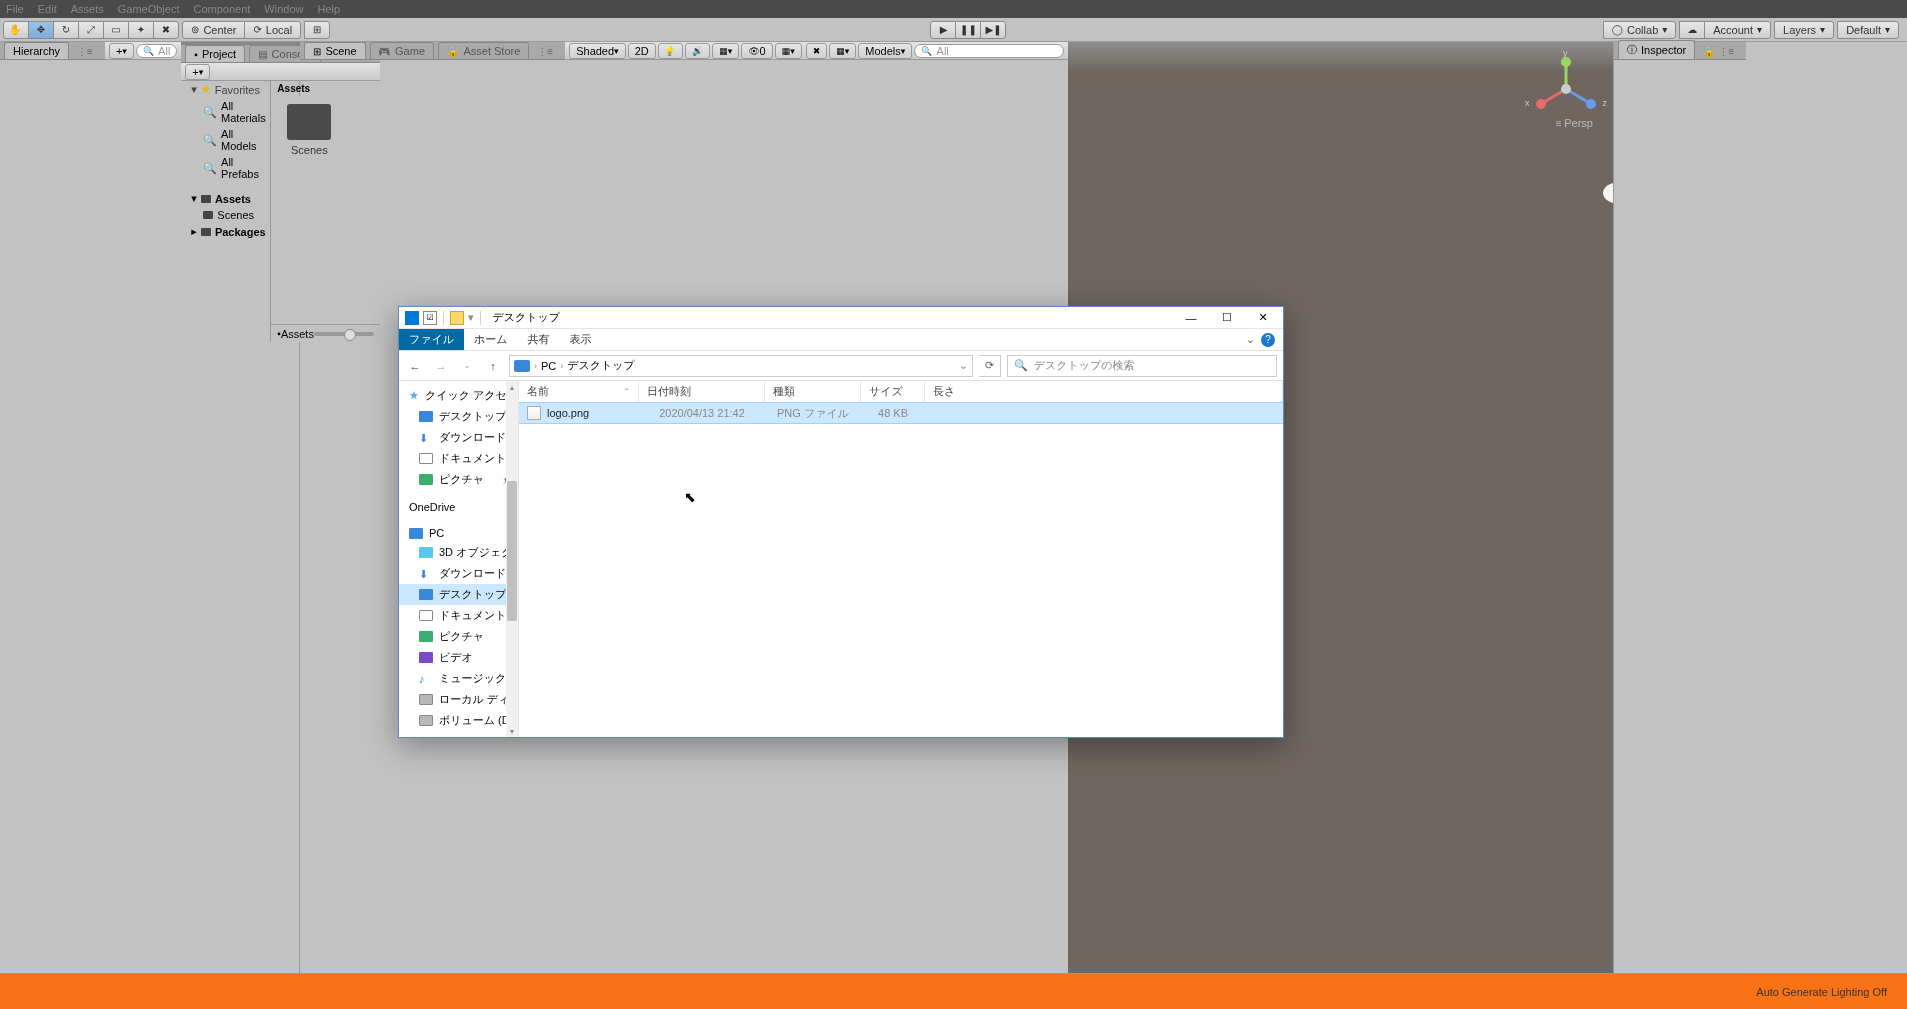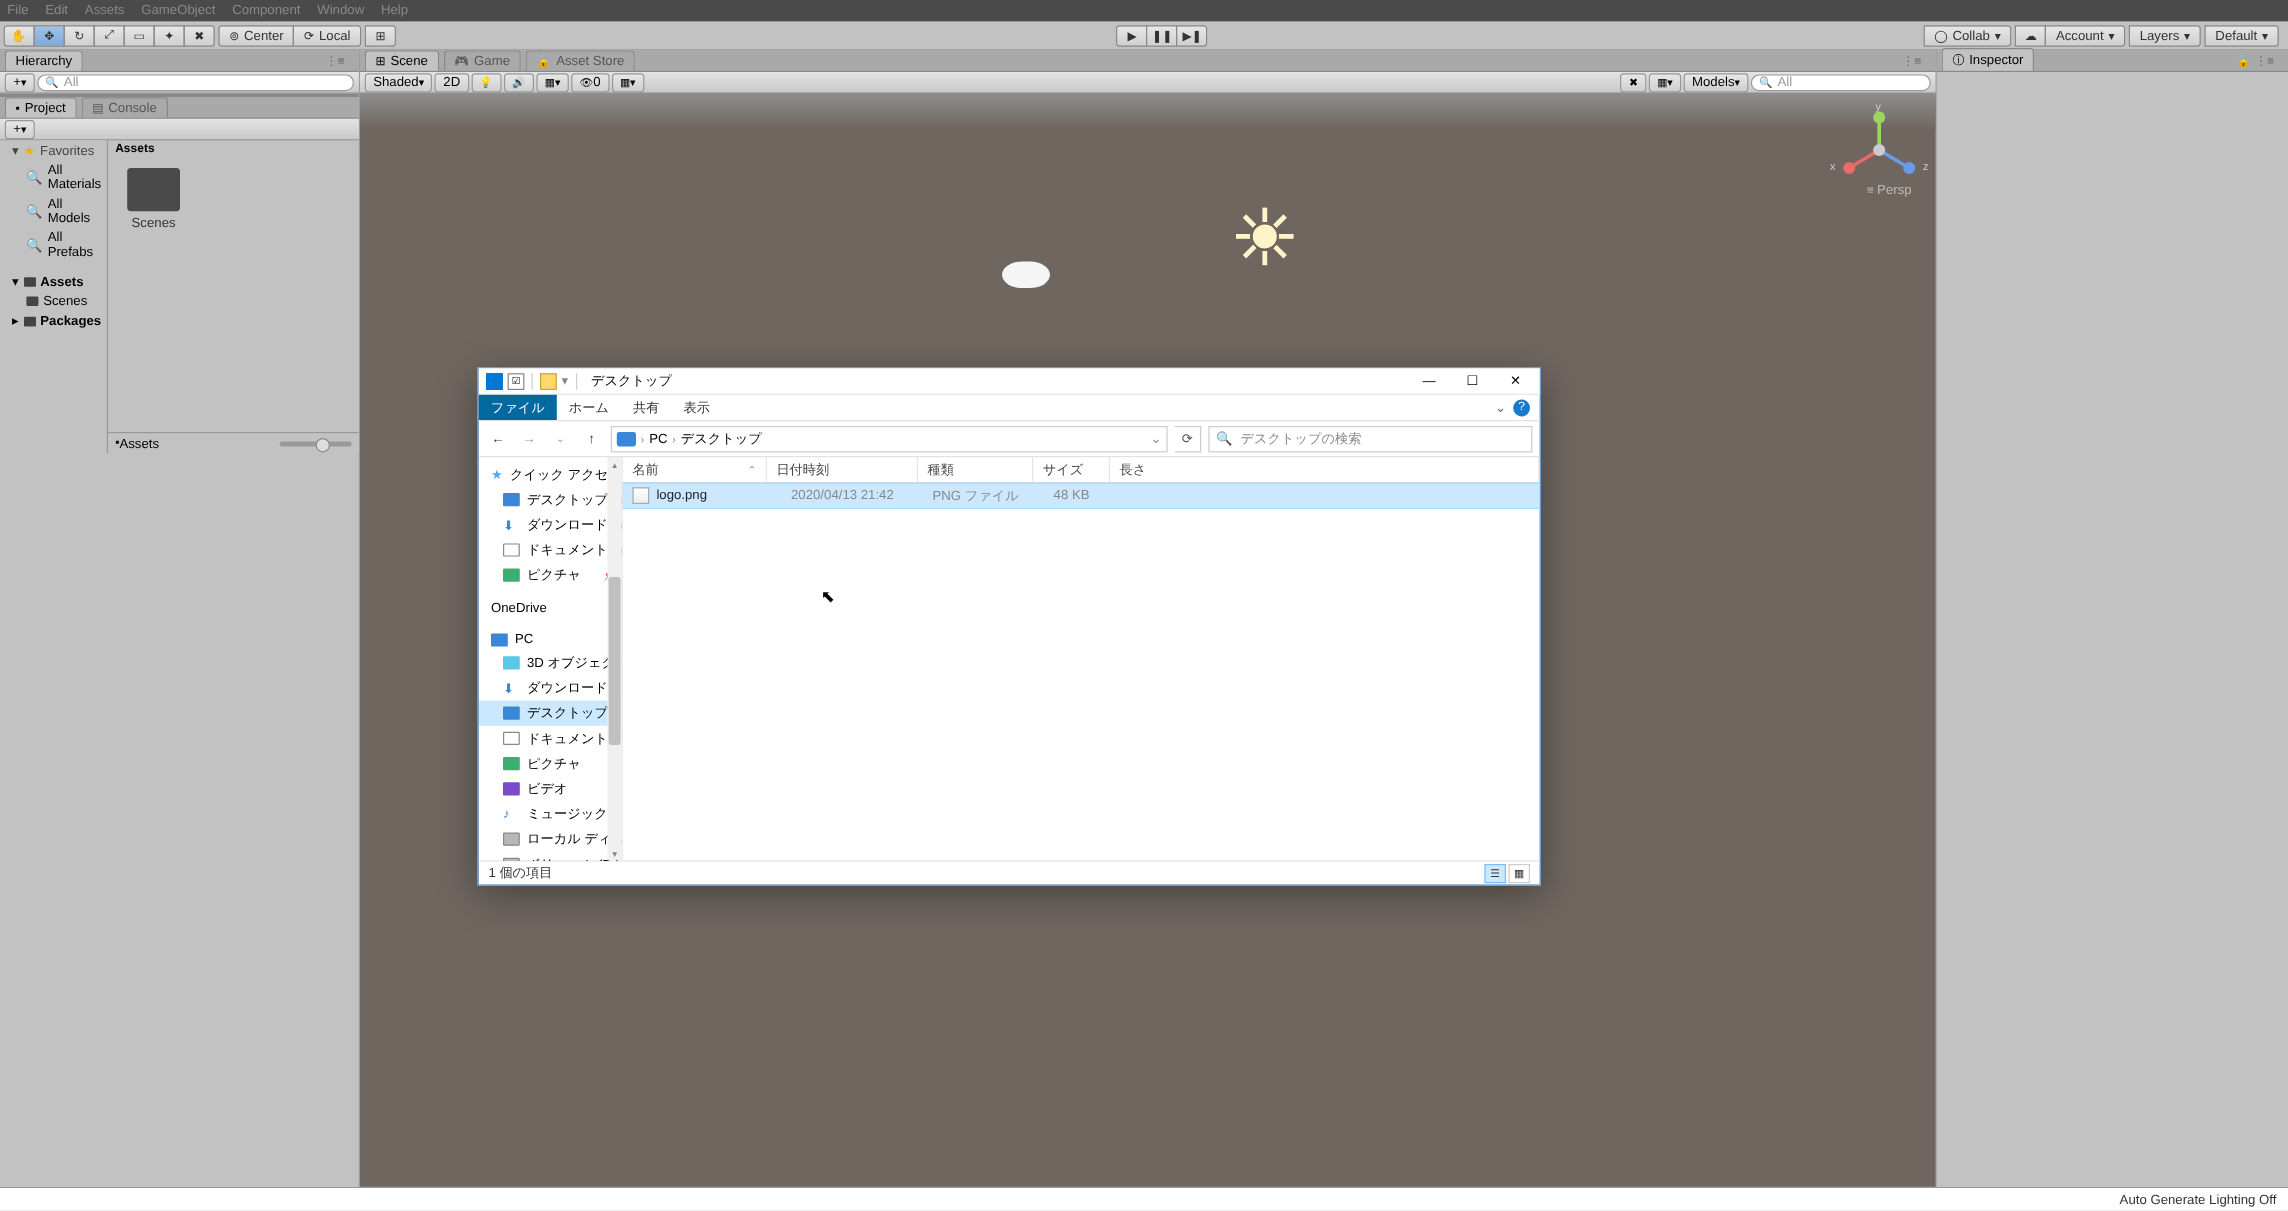--- a/index.html
+++ b/index.html
@@ -14,21 +14,21 @@
 .tool-group { display:flex; margin-right:4px; }
 .tool-btn { width:26px; height:18px; background:linear-gradient(#E7E7E7,#CFCFCF); border:1px solid #8A8A8A; display:flex; align-items:center; justify-content:center; font-size:10px; color:#333; margin-left:-1px; cursor:pointer; }
 .tool-btn.wide { width:auto; padding:0 8px; gap:4px; }
 .tool-btn:first-child { border-radius:3px 0 0 3px; }
 .tool-btn:last-child { border-radius:0 3px 3px 0; }
 .tool-btn.active { background:linear-gradient(#9FC3E8,#7FAADB); }
 .spacer { flex:1; }
 .play-group { display:flex; }
 
 .body { flex:1; display:flex; position:relative; }
-.col { display:flex; flex-direction:column; }
+.col { display:flex; flex-direction:row; }
 .hierarchy-col { width:300px; border-right:1px solid #9A9A9A; }
 .center-col { flex:1; }
 .inspector-col { width:294px; border-left:1px solid #9A9A9A; }
 
 .panel-tab-row { height:18px; background:#A9A9A9; display:flex; align-items:flex-end; border-bottom:1px solid #888; }
 .panel-tab { padding:2px 8px; background:#C2C2C2; border:1px solid #888; border-bottom:none; border-radius:3px 3px 0 0; margin-left:4px; font-size:10px; display:flex; align-items:center; gap:4px; }
 .panel-tab.inactive { background:#A9A9A9; color:#555; }
 .panel-tab.drag { margin-left:auto; margin-right:4px; background:none; border:none; color:#666; }
 
 .panel-toolbar { height:18px; background:linear-gradient(#E4E4E4,#C9C9C9); border-bottom:1px solid #999; display:flex; align-items:center; padding:0 4px; gap:2px; }
@@ -62,21 +62,21 @@
 .project-tree .row.fav { color:#444; }
 .star { color:#E8B500; }
 .folder-icon { width:10px; height:8px; background:#444; border-radius:1px; display:inline-block; }
 .project-content { flex:1; background:#C2C2C2; padding:8px; }
 .folder-tile { width:60px; text-align:center; font-size:10px; color:#333; }
 .folder-tile .ficon { width:44px; height:36px; background:#4A4A4A; border-radius:3px; margin:0 auto 4px; }
 .project-footer { height:18px; border-top:1px solid #999; background:#C2C2C2; display:flex; align-items:center; padding:0 6px; font-size:10px; }
 .slider { width:60px; height:4px; background:#999; border-radius:2px; margin-left:auto; position:relative; }
 .slider::after { content:""; position:absolute; right:18px; top:-3px; width:10px; height:10px; background:#ddd; border:1px solid #888; border-radius:50%; }
 
-.statusbar { height:20px; background:#ffffff; border-top:1px solid #999; display:flex; align-items:center; justify-content:flex-end; padding:0 10px; font-size:10px; color:#333; }
+.statusbar { height:36px; background:#f97316; border-top:1px solid #999; display:flex; align-items:center; justify-content:flex-end; padding:0 20px; font-size:10px; color:#333; }
 
 
 .explorer { position:absolute; left:398px; top:306px; width:886px; height:432px; background:#fff; border:1px solid #5A8BC4; box-shadow:0 8px 30px rgba(0,0,0,.35); display:flex; flex-direction:column; }
 .ex-title { height:22px; background:#fff; display:flex; align-items:center; padding:0 2px; border-bottom:1px solid #E5E5E5; }
 .ex-title .icons { display:flex; align-items:center; gap:4px; padding:0 4px; }
 .ex-title .sq { width:14px; height:14px; border:1px solid #888; display:flex; align-items:center; justify-content:center; font-size:8px; }
 .ex-title .blue { background:#0078D7; border-color:#0078D7; }
 .ex-title .yellow { background:#FFD76A; border-color:#C9A634; }
 .ex-title .sep { width:1px; height:14px; background:#D0D0D0; margin:0 2px; }
 .ex-title .title-text { margin-left:6px; font-size:11px; }
@@ -468,22 +468,15 @@
               <span class="file-icon"></span>
               <span>logo.png</span>
             </div>
           <div class="col-date">2020/04/13 21:42</div>
           <div class="col-type">PNG ファイル</div>
           <div class="col-size">48 KB</div>
         </div>
       </div>
     </div>
   </div>
-  <div class="ex-status">
-    <span>1 個の項目</span>
-    <div class="view-toggles">
-      <div class="on">☰</div>
-      <div>▦</div>
-    </div>
-  </div>
 </div>
 
 <div class="cursor">⬉</div>
 
 </body></html>

